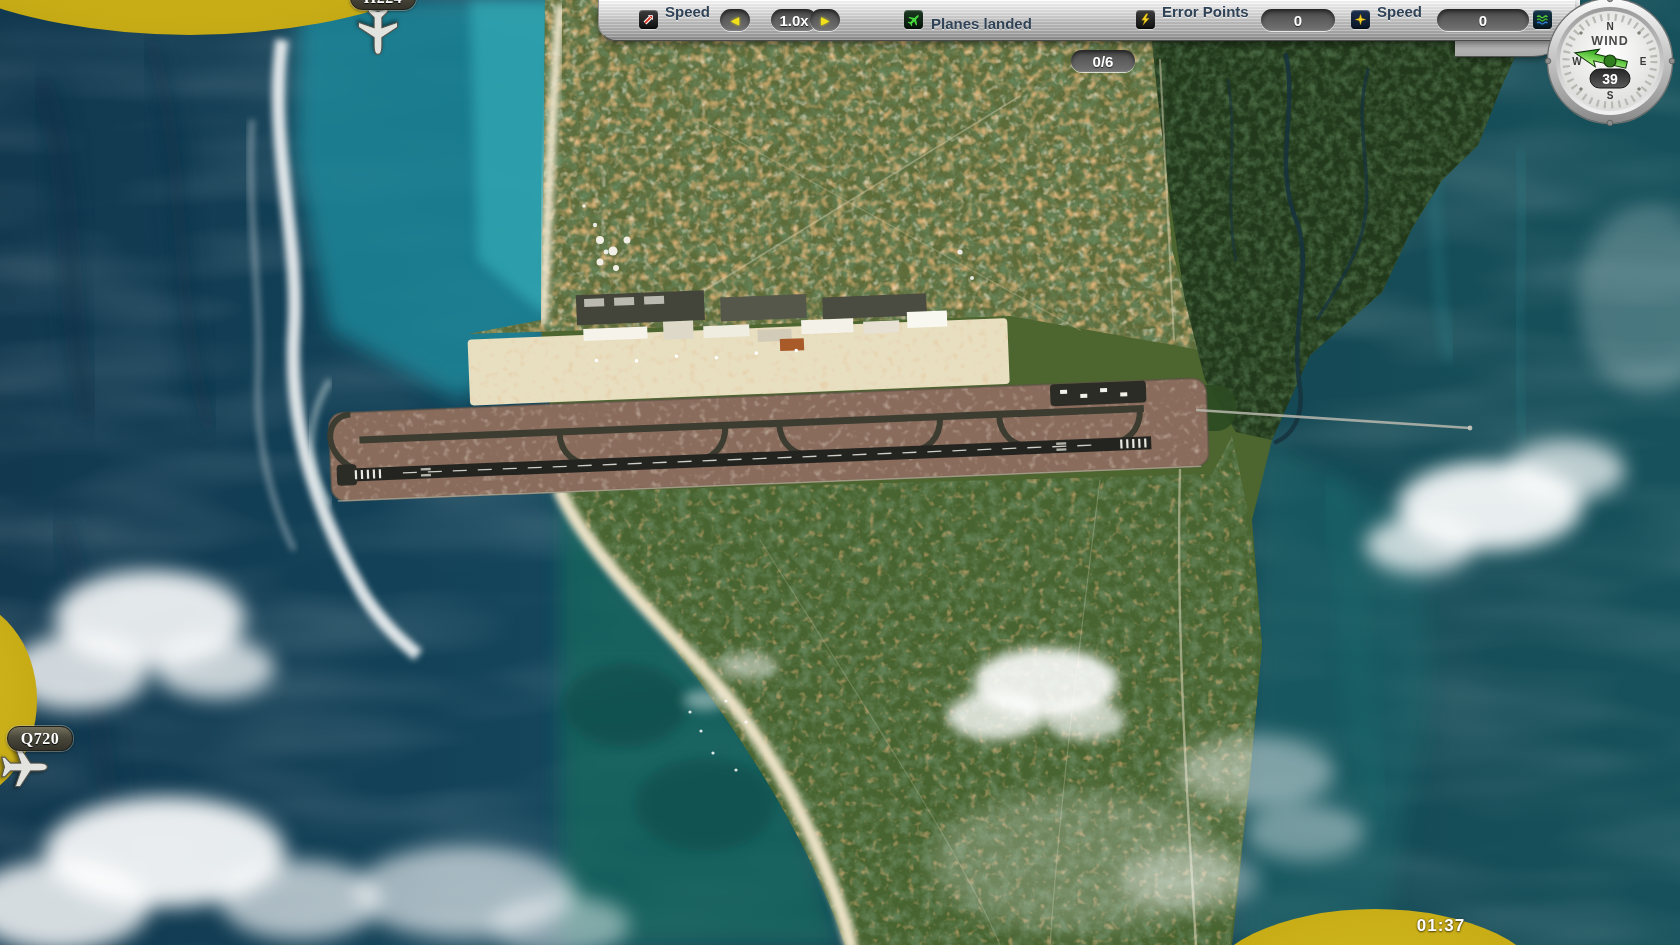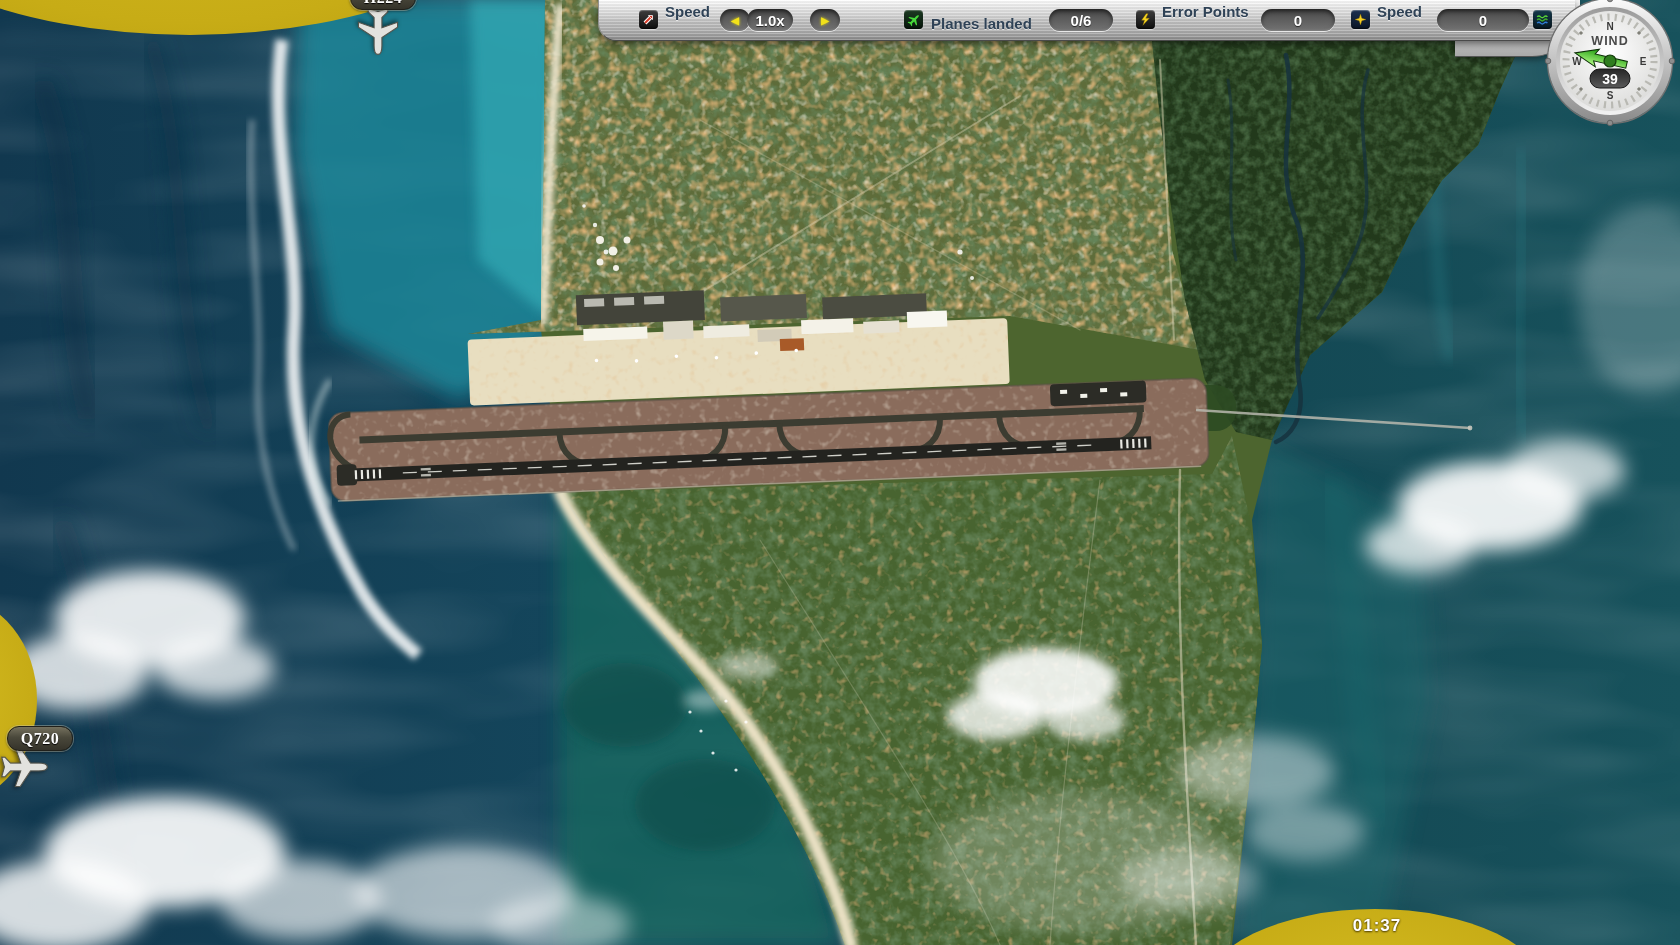--- a/index.html
+++ b/index.html
@@ -51,21 +51,21 @@
         display:flex;align-items:center;justify-content:center;}
   .ticon.dark {background:linear-gradient(#3d3d3d,#0f0f0f);}
   .ticon.green{background:linear-gradient(#1c3a22,#06150a);}
   .ticon.blue {background:linear-gradient(#1c3050,#0a1526);}
   .ticon.teal {background:linear-gradient(#14384a,#071822);}
 
   
   .wind-gauge{position:absolute;left:1544px;top:-5px;z-index:7;}
 
   
-  .timer{position:absolute;left:1317px;top:916px;width:120px;z-index:8;text-align:center;
+  .timer{position:absolute;left:1381px;top:916px;width:120px;z-index:8;text-align:center;
         color:#fff;font:bold 17px "Liberation Sans",sans-serif;
         text-shadow:0 1px 2px rgba(70,55,0,.9),0 0 2px rgba(0,0,0,.5);letter-spacing:1px;}
 </style>
 </head>
 <body>
 
 <div class="stage">
 
   <svg class="map" width="1680" height="945" viewBox="0 0 1680 945" preserveAspectRatio="none">
     <defs>
@@ -352,33 +352,33 @@
       <svg width="13" height="13" viewBox="0 0 13 13">
         <path d="M3,10 L9,4" stroke="#ffffff" stroke-width="4" fill="none"></path>
         <path d="M3,10 L9,4" stroke="#d63a28" stroke-width="2" fill="none"></path>
         <path d="M10.5,2.5 L10.5,6.5 L6.5,2.5 Z" fill="#d63a28" stroke="#fff" stroke-width=".8"></path>
       </svg>
     </div>
     <div class="hud-item" style="left:66px;">
         <span class="hud-label">Speed</span>
       </div>
     <div class="pill arrow-btn" style="left:121px;width:30px;">◀</div>
-    <div class="pill" style="left:148px;width:46px;">1.0x</div>
+    <div class="pill" style="left:172px;width:46px;">1.0x</div>
     <div class="pill arrow-btn" style="left:211px;width:30px;">▶</div>
 
     <div class="ticon green" style="left:305px;">
       <svg width="14" height="14" viewBox="0 0 40 46" style="transform:rotate(45deg);">
         <path d="M20,1.5 C22.6,1.5 23.6,5 23.6,9.5 L23.6,17 L38,26.5 L38,31 L23.6,26 L23.6,35.5 L29,40.5 L29,43.5
                  L20,41 L11,43.5 L11,40.5 L16.4,35.5 L16.4,26 L2,31 L2,26.5 L16.4,17 L16.4,9.5 C16.4,5 17.4,1.5 20,1.5 Z" fill="#46d83a"></path>
       </svg>
     </div>
     <div class="hud-item" style="left:332px;margin-top:12px;">
         <span class="hud-label">Planes landed</span>
       </div>
-    <div class="pill" style="left:450px;width:64px;">0/6</div>
+    <div class="pill" style="left:472px;width:64px;margin-top:41px;">0/6</div>
 
     <div class="ticon dark" style="left:537px;">
       <svg width="13" height="13" viewBox="0 0 20 20">
         <polygon points="11,1 4,11 8.5,11 6,19 16,8 10.5,8 14,1" fill="#f5d420" stroke="#8a6a00" stroke-width=".6"></polygon>
       </svg>
     </div>
     <div class="hud-item" style="left:563px;">
         <span class="hud-label">Error Points</span>
       </div>
     <div class="pill" style="left:662px;width:74px;">0</div>

